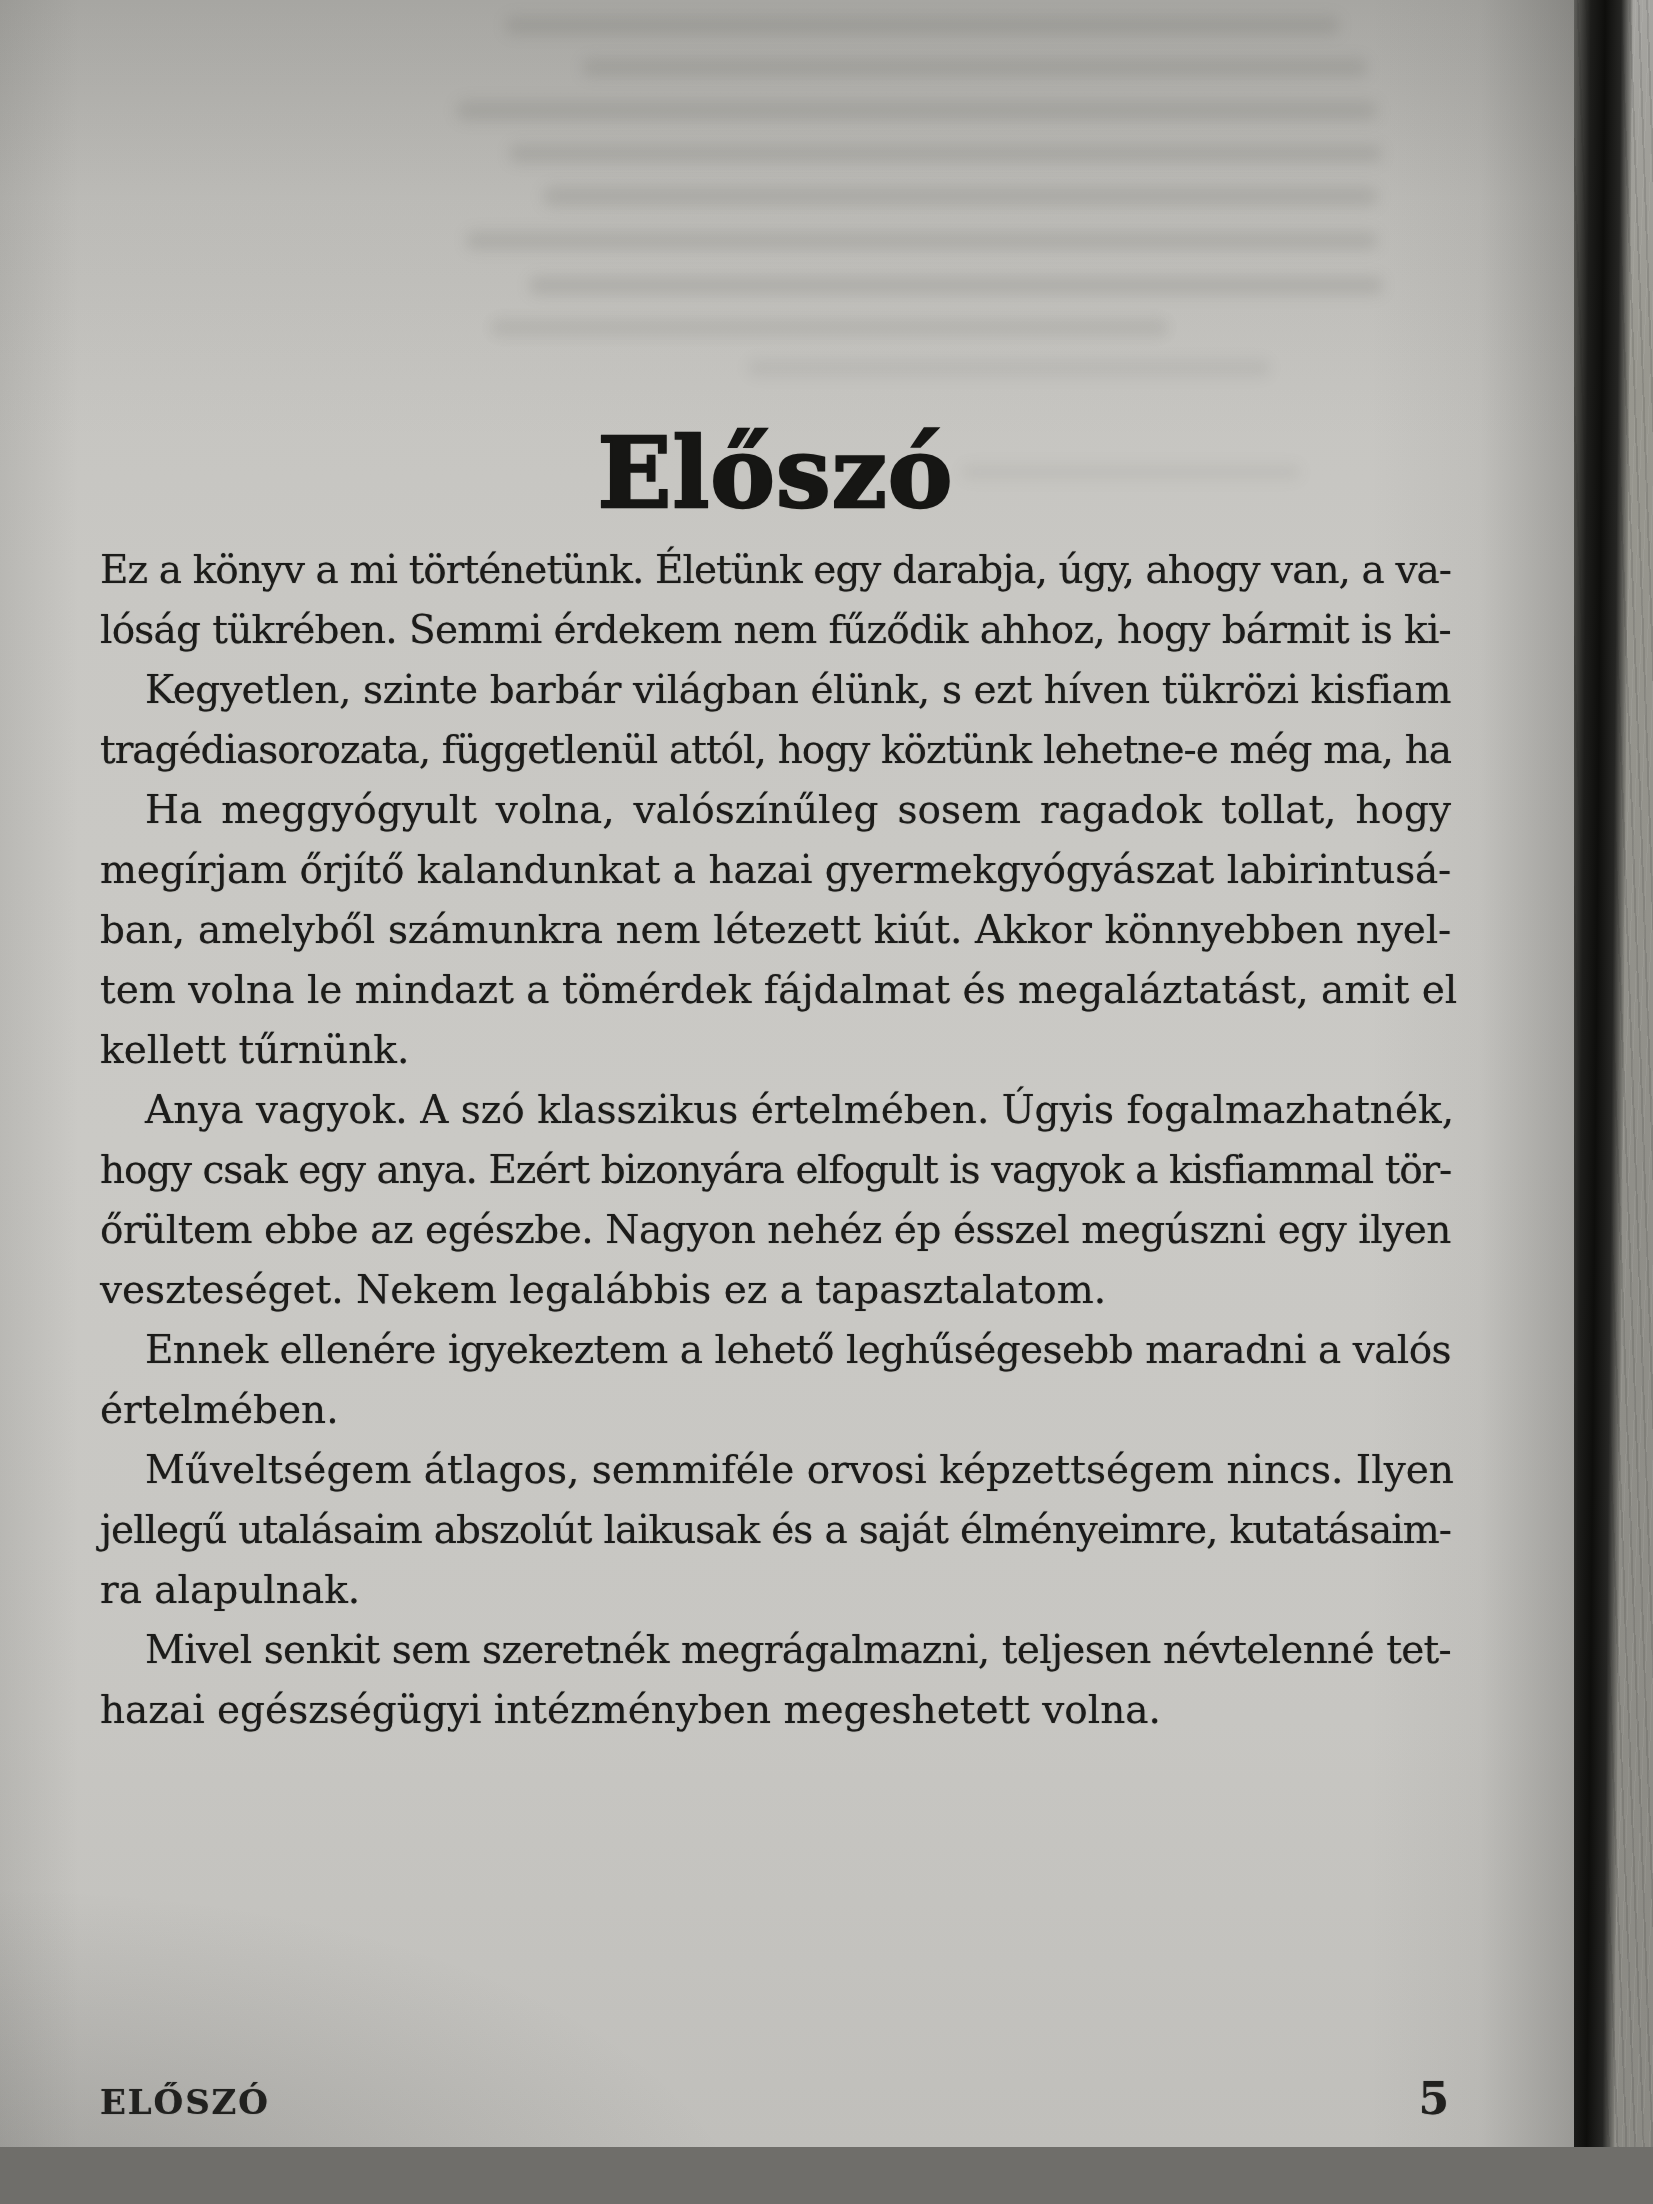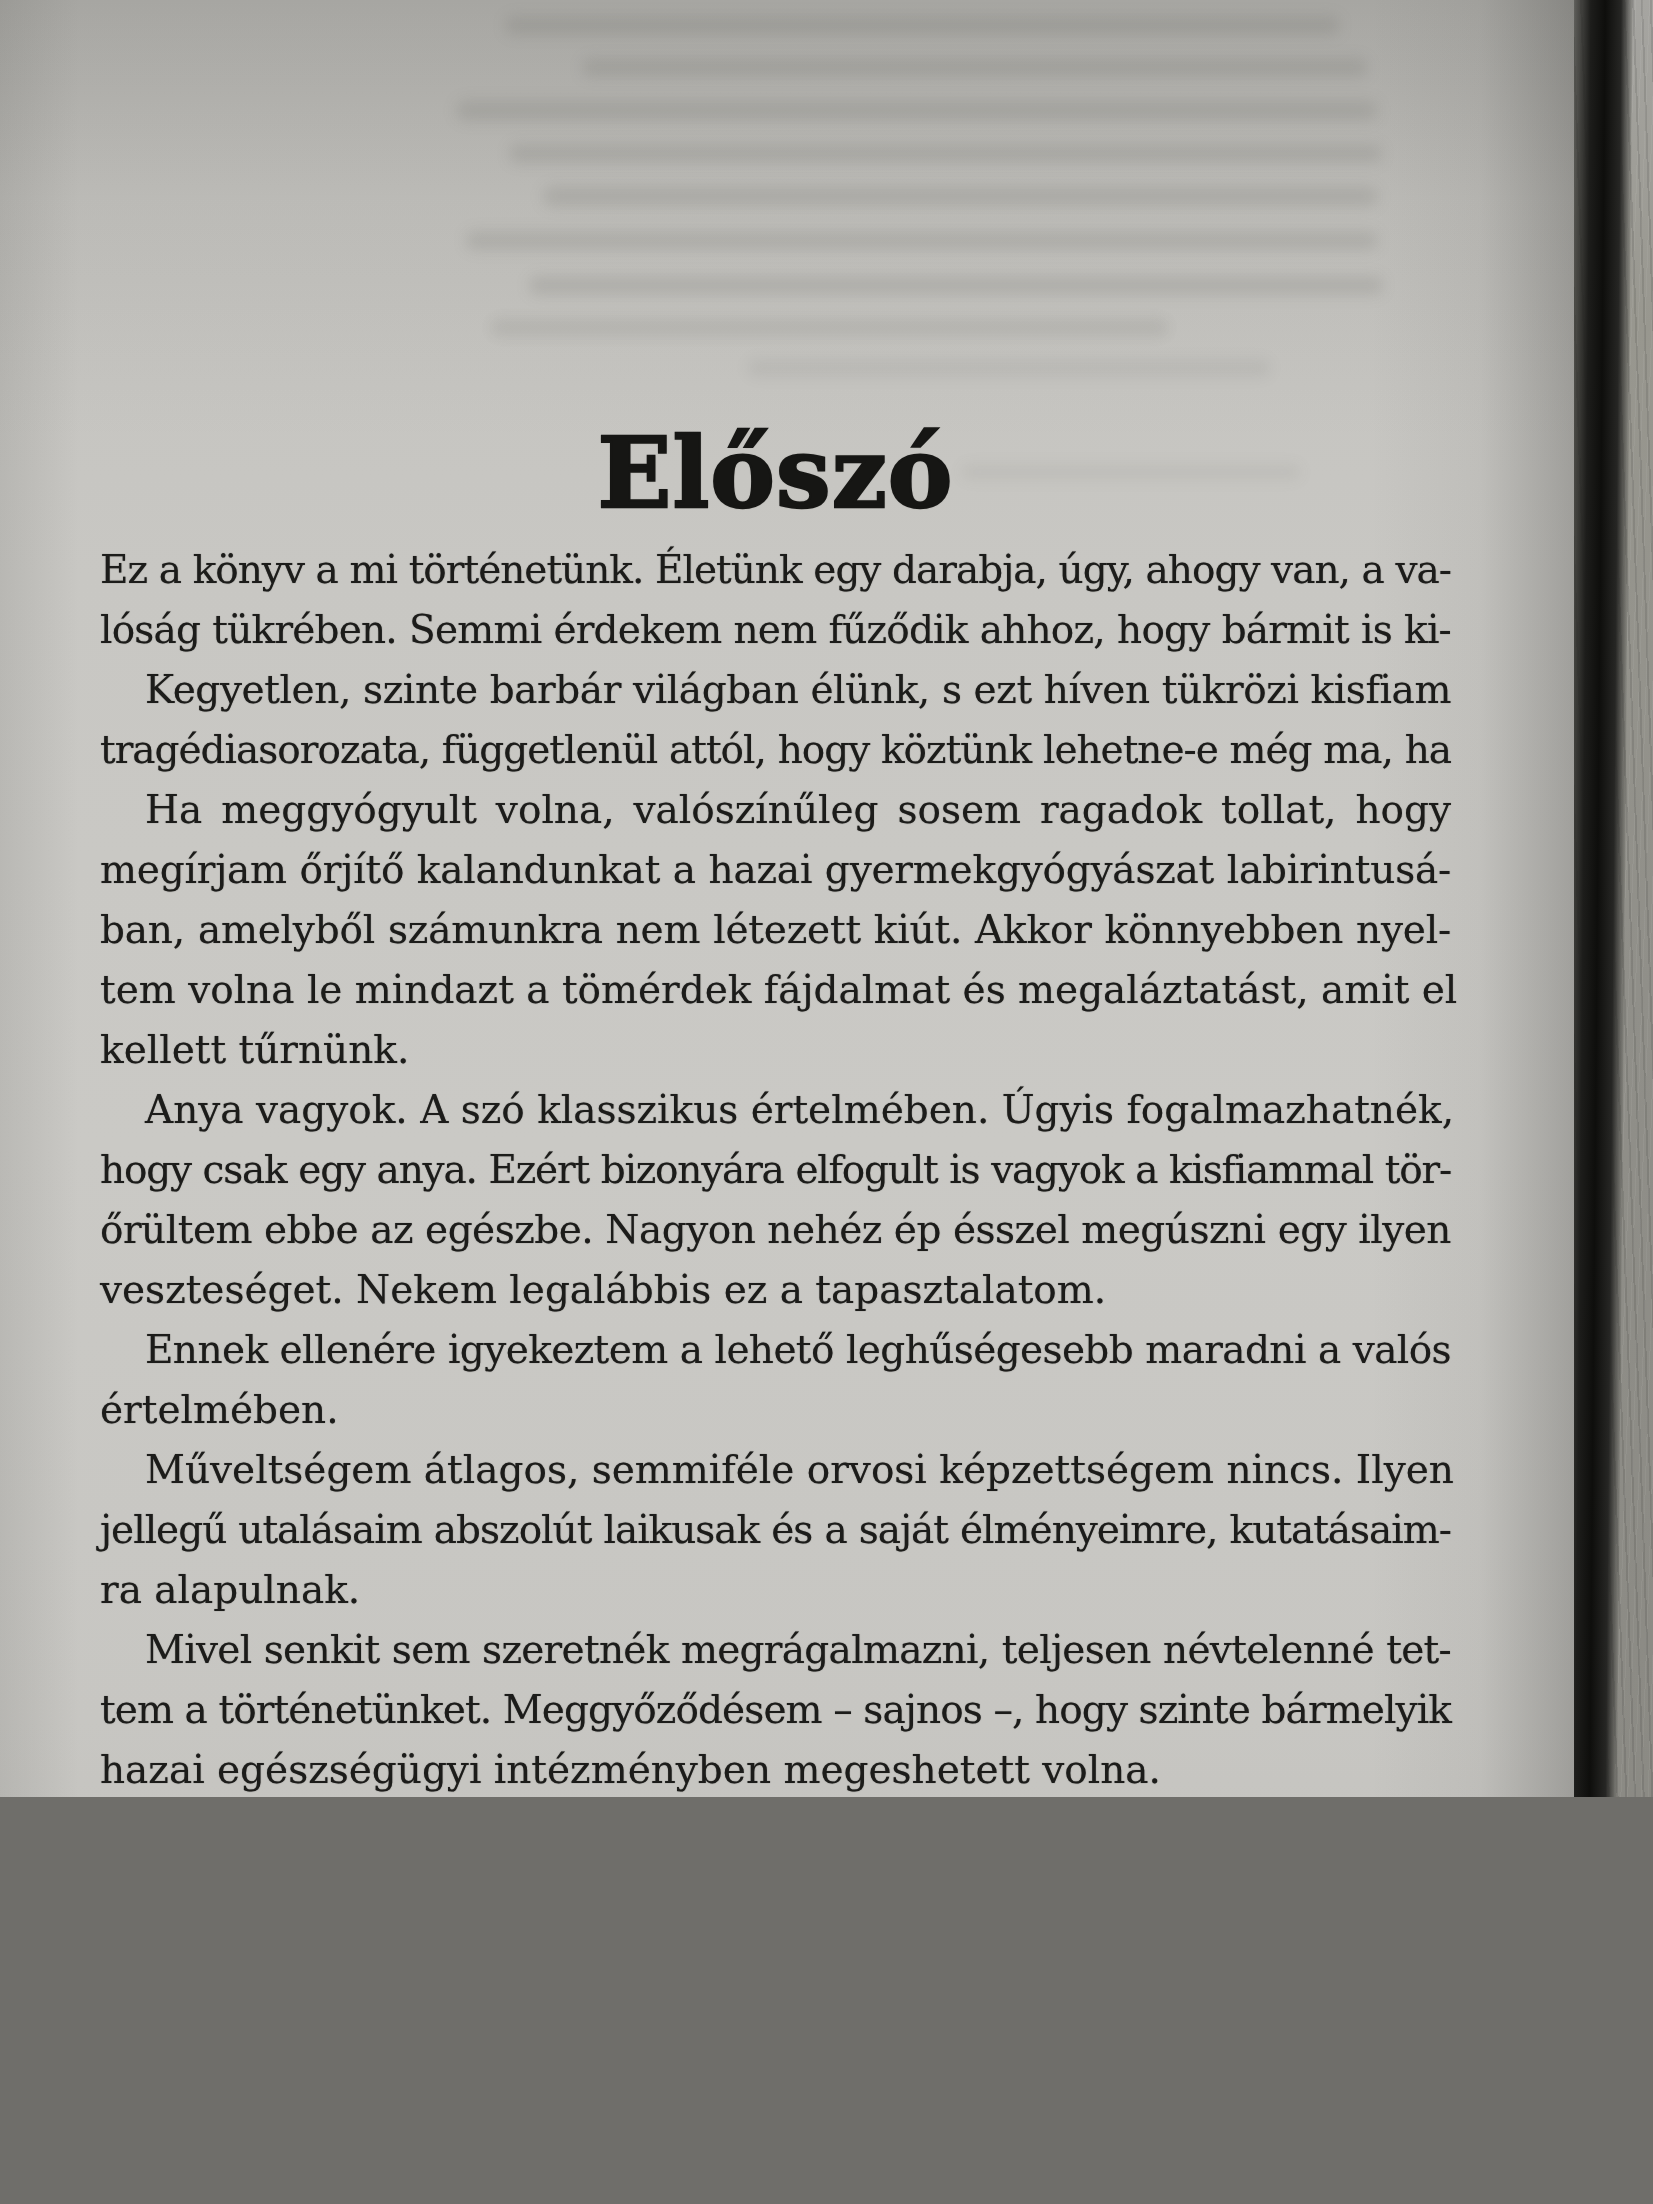--- a/index.html
+++ b/index.html
@@ -1,17 +1,17 @@
 <!DOCTYPE html>
 <html><head>
 <meta charset="utf-8">
 <style>
   html,body{margin:0;padding:0;background:#6f6e6a;}
   #photo{
-    position:relative;width:1654px;height:1797px;overflow:hidden;
+    position:relative;width:1654px;height:2147px;overflow:hidden;
     background:#8b5cf6;
     font-family:"DejaVu Serif", serif;
   }
   
   #wood{
     position:absolute;right:0;top:0;width:107px;height:100%;
     background:
       repeating-linear-gradient(88deg, rgba(0,0,0,0.10) 0 1.9px, rgba(0,0,0,0) 1.9px 8.7px),
       repeating-linear-gradient(92deg, rgba(255,255,255,0.05) 0 1px, rgba(255,255,255,0) 1px 6.8px),
       linear-gradient(180deg,#a6a5a1 0%,#98978f 18%,#908f89 55%,#8b8a84 100%);
@@ -140,21 +140,20 @@
           <div class="line first" style="letter-spacing: -0.6px;">Ennek ellenére igyekeztem a lehető leghűségesebb maradni a valós</div>
           <div class="line last">értelmében.</div>
         </div>
         <div class="para">
           <div class="line first">Műveltségem átlagos, semmiféle orvosi képzettségem nincs. Ilyen</div>
           <div class="line" style="letter-spacing: -1px;">jellegű utalásaim abszolút laikusak és a saját élményeimre, kutatásaim-</div>
           <div class="line last">ra alapulnak.</div>
         </div>
         <div class="para">
           <div class="line first" style="letter-spacing: -0.7px;">Mivel senkit sem szeretnék megrágalmazni, teljesen névtelenné tet-</div>
-          <div class="line" style="letter-spacing: -0.9px;">tem a történetünket. Meggyőződésem – sajnos –, hogy szinte bármelyik</div>
           <div class="line last">hazai egészségügyi intézményben megeshetett volna.</div>
         </div>
       </main>
 
     <div id="footer">
       <span id="footer-section">ELŐSZÓ</span>
       <span id="footer-page">5</span>
     </div>
 
     <div id="watermark">Antikvárium.hu</div>

